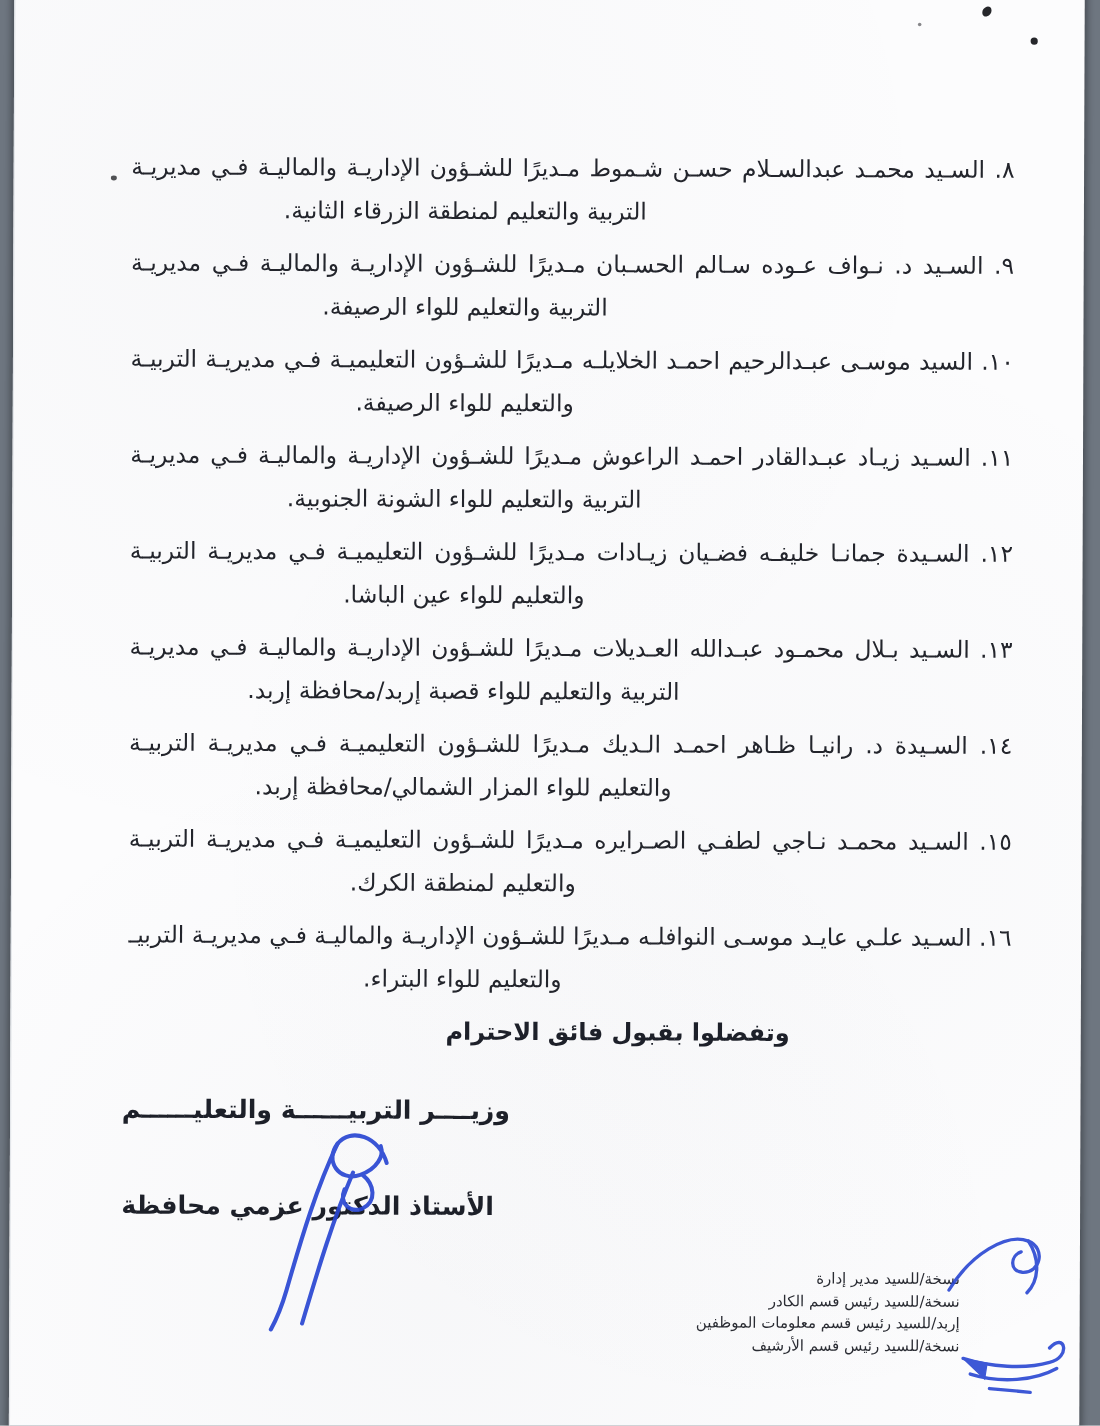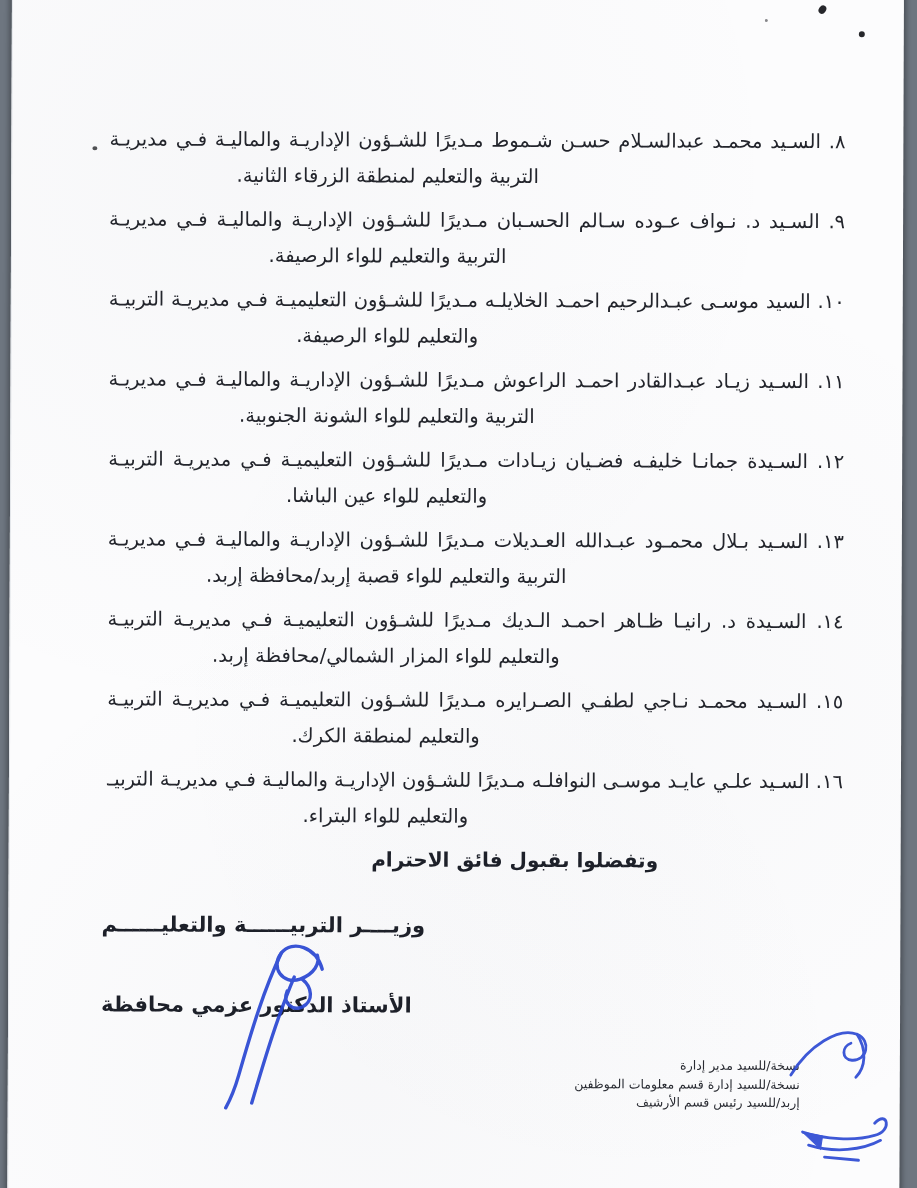--- a/index.html
+++ b/index.html
@@ -108,22 +108,23 @@
     <g fill="none" stroke="#2946d2" stroke-width="3.4" stroke-linecap="round" opacity="0.92">
       <path d="M120,42 C114,20 90,12 79,26 C68,40 80,58 98,52 C112,47 118,36 115,28"></path>
       <path d="M100,52 C110,60 112,74 100,80 C90,84 80,76 85,64"></path>
       <path d="M79,26 C62,62 50,102 37,148 C33,162 29,172 24,181"></path>
       <path d="M92,50 C76,88 64,128 50,176"></path>
     </g>
   </svg>
 
   <div class="cc">
     <div>نسخة/للسيد مدير إدارة</div>
-    <div>نسخة/للسيد إدارة قسم معلومات الموظفين</div>
-    <div>إربد/للسيد رئيس قسم الأرشيف</div>
+    <div>نسخة/للسيد رئيس قسم الكادر</div>
+    <div>إربد/للسيد رئيس قسم معلومات الموظفين</div>
+    <div>نسخة/للسيد رئيس قسم الأرشيف</div>
   </div>
 
   <svg class="ink" style="left:776px;top:1032px;" width="110" height="62" viewBox="0 0 110 62">
     <g fill="none" stroke="#2946d2" stroke-width="2.8" stroke-linecap="round" opacity="0.9">
       <path d="M6,52 C24,22 54,4 72,11 C87,17 82,38 67,37 C56,36 57,23 66,20"></path>
       <path d="M72,11 C82,26 81,44 71,54"></path>
     </g>
   </svg>
 
   <svg class="ink" style="left:786px;top:1114px;" width="100" height="60" viewBox="0 0 100 60">

